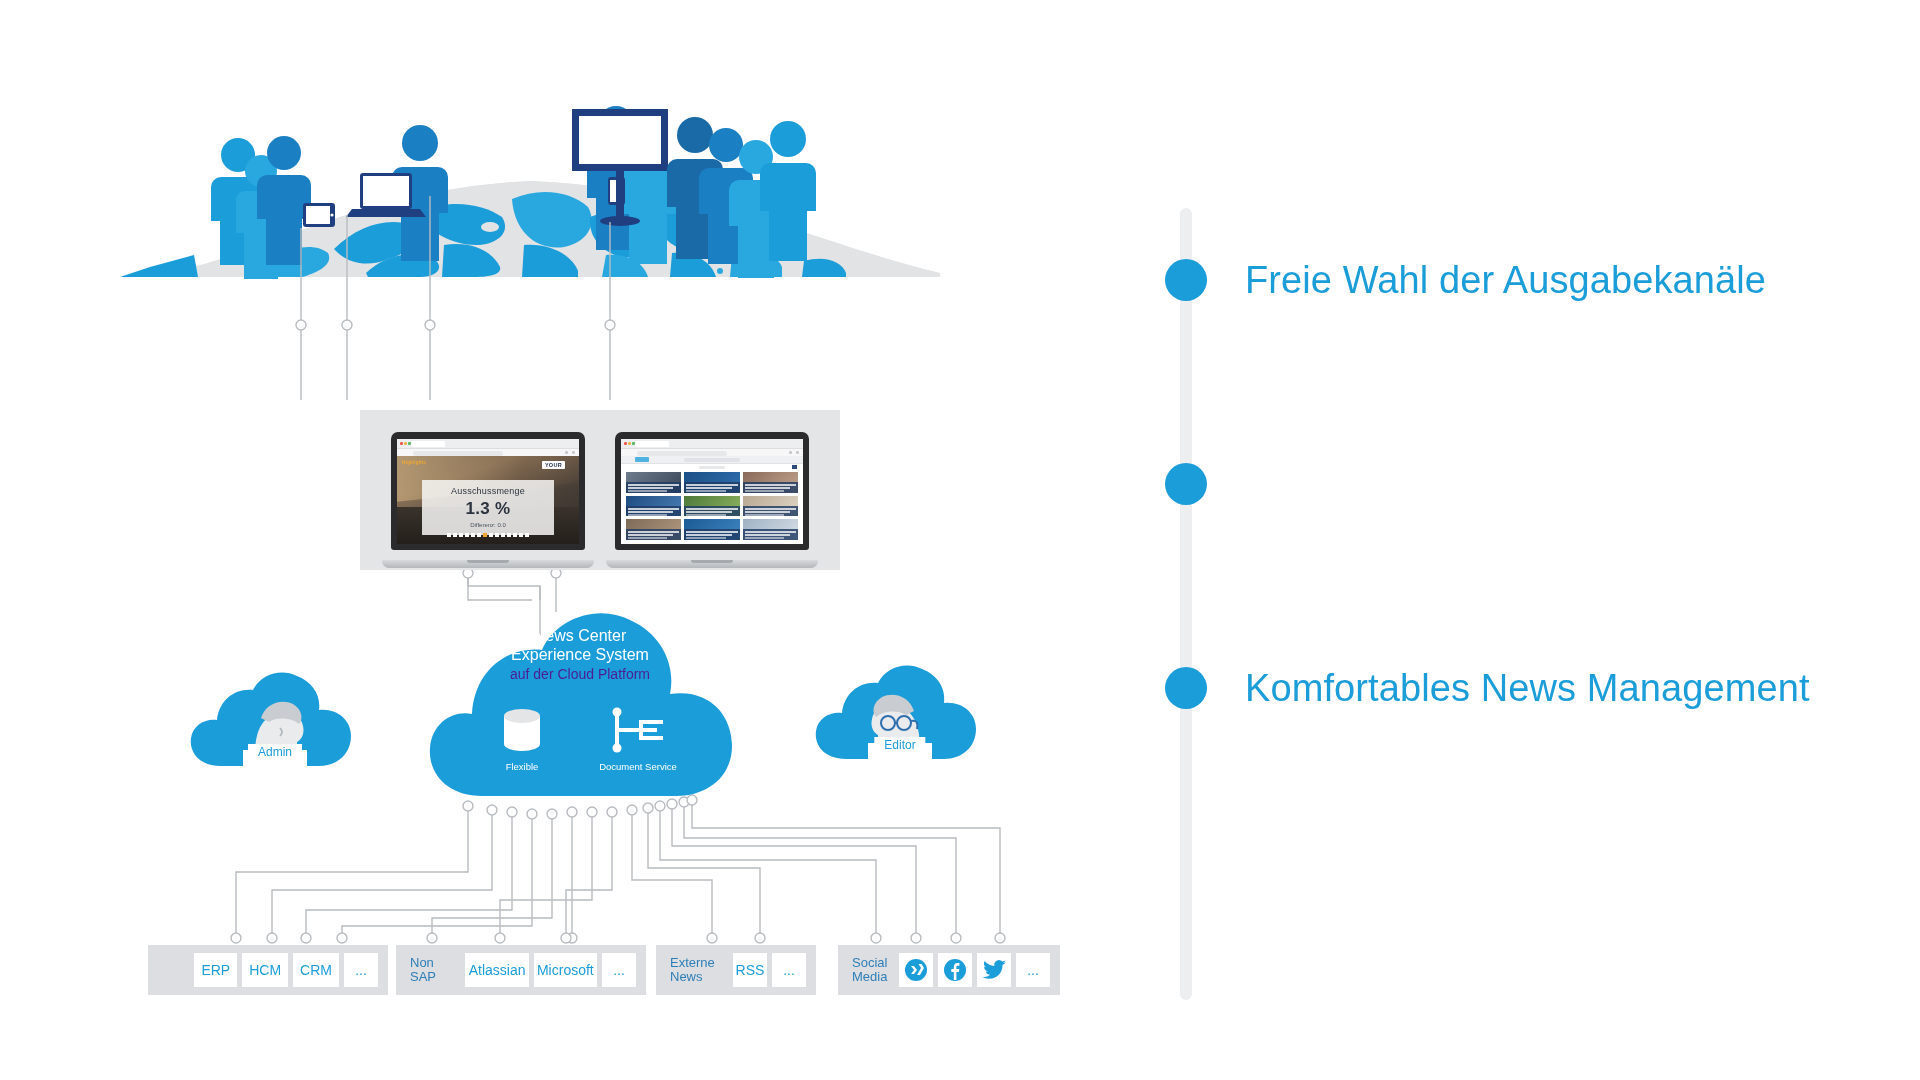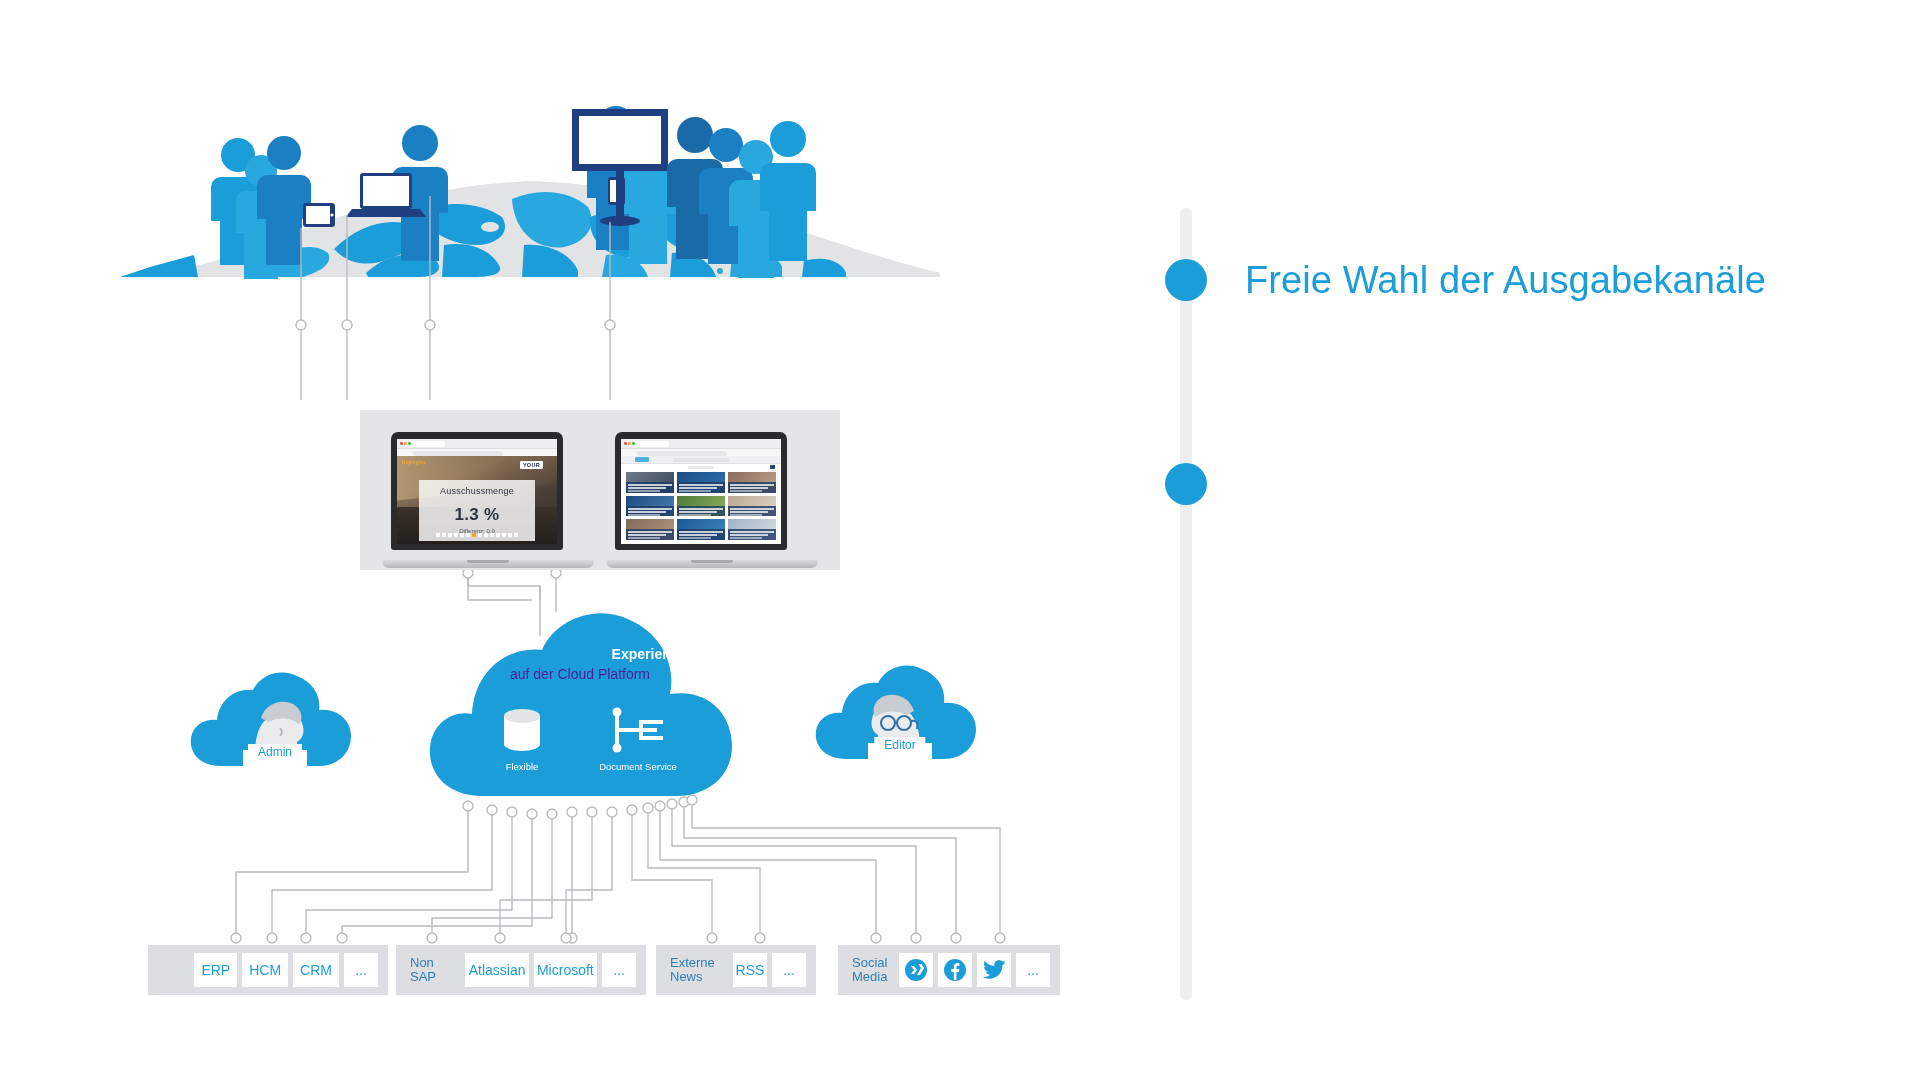--- a/index.html
+++ b/index.html
@@ -36,21 +36,21 @@
   .globe-wrap { position: absolute; left: 120px; top: 95px; width: 820px; height: 260px; }
   .globe-wrap svg { display:block; }
 
   
   .devices { position: absolute; left: 360px; top: 410px; width: 480px; height: 160px;
              background: #e3e5e7; }
   .laptop { position: absolute; top: 22px; width: 212px; height: 136px; }
   .laptop.l1 { left: 22px; }
   .laptop.l2 { left: 246px; }
   .lid {
-    position: absolute; left: 9px; top: 0; width: 172px; height: 118px;
+    position: absolute; left: 9px; top: 0; width: 194px; height: 118px;
     background: #2b2b2e; border-radius: 7px 7px 3px 3px;
     padding: 8px; box-sizing: border-box;
   }
   .screen { position: absolute; left: 6px; top: 7px; right: 6px; bottom: 6px; background: #fff; overflow:hidden; }
   .base {
     position: absolute; left: 0; bottom: 0; width: 212px; height: 8px;
     background: linear-gradient(#d8dadd,#b4b7bb);
     border-radius: 0 0 7px 7px;
   }
   .base::after {
@@ -73,21 +73,21 @@
                 background: linear-gradient(115deg, rgba(205,175,130,.85), rgba(120,95,70,.35) 60%, rgba(40,36,32,.1));
                 transform: rotate(-6deg); }
   .dash .floor { position:absolute; left:0; right:0; bottom:0; height:42%;
                  background: linear-gradient(#3a332c, #241f1b); }
   .dash .hl { position:absolute; left:5px; top:4px; font-size:4.5px; color:#f0a830; font-weight:bold; letter-spacing:.2px;}
   .yourlogo { position:absolute; right:14px; top:5px; background:#fff; color:#1d2b4a;
               font-size:5.5px; font-weight:bold; padding:1px 3px; border-radius:1px; letter-spacing:.3px;}
   .kpi { position:absolute; left:14%; right:14%; top:27%; background: rgba(246,246,244,.86);
          text-align:center; padding:6px 4px 7px; color:#2c3340; }
   .kpi .k-title { font-size:9px; letter-spacing:.2px; }
-  .kpi .k-val { font-size:17px; font-weight:bold; margin-top:9px; letter-spacing:.3px; }
+  .kpi .k-val { font-size:17px; font-weight:bold; margin-top:3px; letter-spacing:.3px; }
   .kpi .k-sub { font-size:6px; margin-top:3px; color:#4d5562; }
   .pager { position:absolute; left:50%; transform:translateX(-50%); bottom:7px; display:flex; gap:2px; }
   .pager i { width:4px; height:4px; background:#fff; display:block; }
   .pager i.on { background:#f0a830; }
 
   
   .newsapp { position:absolute; left:0; right:0; top:17px; bottom:0; background:#fff; }
   .newsapp .bar2 { height:7px; background:#eef0f2; border-bottom:1px solid #e0e2e5; position:relative;}
   .newsapp .bar2 .c { position:absolute; left:50%; transform:translateX(-50%); top:1.5px; width:56px;height:4px;background:#dfe2e6;border-radius:2px;}
   .newsapp .bar2 .logo { position:absolute; left:14px; top:1px; width:14px;height:5px;background:#1b9dd9;border-radius:1px;opacity:.75;}
@@ -99,21 +99,21 @@
   .card { position:relative; overflow:hidden; background:#8fa3b8; }
   .card .img { position:absolute; inset:0; }
   .card .ov { position:absolute; left:0; right:0; bottom:0; height:52%; background:rgba(30,58,100,.82); }
   .card .ov b { position:absolute; left:2px; right:2px; top:2px; height:2px; background:rgba(255,255,255,.75); display:block;}
   .card .ov b:nth-child(2){ top:5px; right:8px;}
   .card .ov b:nth-child(3){ top:8px; right:14px; background:rgba(255,255,255,.5);}
 
   
   .cloud-main { position:absolute; left:420px; top:600px; width:320px; height:200px; }
   .cloud-main .txt { position:absolute; left:0; right:0; top:26px; text-align:center; color:#fff; }
-  .cloud-main .t1 { font-size:14px; font-weight:bold; line-height:19px;text-align:right; }
+  .cloud-main .t1 { font-size:16px; font-weight:normal; line-height:19px; }
   .cloud-main .t2 { font-size:14px; font-weight:300; margin-top:2px; color:#4c1d95;}
   .svcs { position:absolute; left:0; right:0; top:106px; display:flex; justify-content:center; gap:38px; }
   .svc { width:78px; text-align:center; }
   .svc .cap { color:#fff; font-size:9.5px; margin-top:3px; }
 
   .cloud-small { position:absolute; width:180px; height:120px; }
   .cloud-small.admin { left:185px; top:662px; }
   .cloud-small.editor { left:810px; top:655px; }
   .cloud-small .badge {
     position:absolute; left:50%; transform:translateX(-50%); bottom:22px;
@@ -567,14 +567,18 @@
 
   <div class="rail"></div>
 
   <div class="feature" id="feat0">
     <span class="dot"></span>
     <span class="flabel">Freie Wahl der Ausgabekanäle</span>
   </div>
   <div class="feature" id="feat1">
     <span class="dot"></span>
   </div>
+  <div class="feature" id="feat2">
+    <span class="dot"></span>
+    <span class="flabel">Komfortables News Management</span>
+  </div>
 
 </div>
 
 </body></html>

